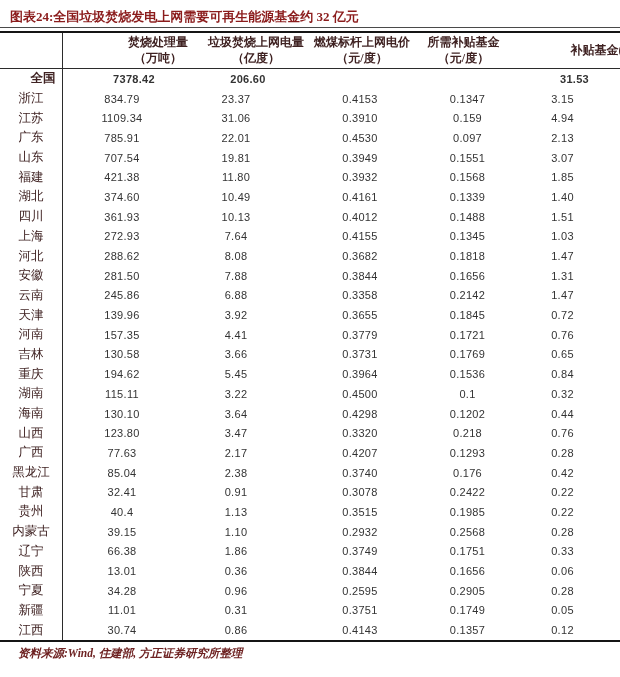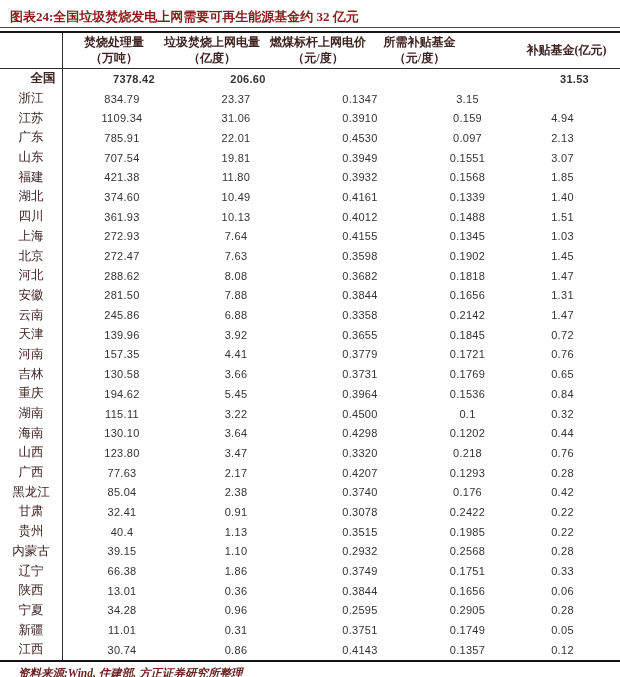--- a/index.html
+++ b/index.html
@@ -30,20 +30,21 @@
     position: absolute; top: 0; bottom: 0; left: 62px; width: 1px;
     background: var(--thin_border, #2b2b2b);
   }
   .thead, .trow {
     display: grid;
     grid-template-columns: 62px 120px 108px 140px 75px 115px;
   }
   .thead {
     height: 36px;
     border-bottom: 1px solid var(--thin_border, #2b2b2b);
+    padding-left: 44px;
   }
   .hcell {
     display: flex; flex-direction: column; justify-content: center; align-items: center;
     font-weight: bold; font-size: 12px; line-height: 1.3;
     color: var(--label_text, #3f2222);
     white-space: nowrap;
   }
   .hcell:nth-child(2) { transform: translateX(-8px); }
   .hcell:nth-child(3) { transform: translateX(-24px); }
   .hcell:nth-child(4) { transform: translateX(-42px); }
@@ -114,20 +115,21 @@
           <div class="cell num">7378.42</div>
           <div class="cell num">206.60</div>
           <div class="cell num"></div>
           <div class="cell num"></div>
           <div class="cell num">31.53</div>
         </div>
         <div class="trow">
           <div class="cell region">浙江</div>
           <div class="cell num">834.79</div>
           <div class="cell num">23.37</div>
+          <div class="cell num">0.4153</div>
           <div class="cell num">0.1347</div>
           <div class="cell num">3.15</div>
         </div>
         <div class="trow">
           <div class="cell region">江苏</div>
           <div class="cell num">1109.34</div>
           <div class="cell num">31.06</div>
           <div class="cell num">0.3910</div>
           <div class="cell num">0.159</div>
           <div class="cell num">4.94</div>
@@ -174,28 +176,20 @@
         </div>
         <div class="trow">
           <div class="cell region">上海</div>
           <div class="cell num">272.93</div>
           <div class="cell num">7.64</div>
           <div class="cell num">0.4155</div>
           <div class="cell num">0.1345</div>
           <div class="cell num">1.03</div>
         </div>
         <div class="trow">
-          <div class="cell region">北京</div>
-          <div class="cell num">272.47</div>
-          <div class="cell num">7.63</div>
-          <div class="cell num">0.3598</div>
-          <div class="cell num">0.1902</div>
-          <div class="cell num">1.45</div>
-        </div>
-        <div class="trow">
           <div class="cell region">河北</div>
           <div class="cell num">288.62</div>
           <div class="cell num">8.08</div>
           <div class="cell num">0.3682</div>
           <div class="cell num">0.1818</div>
           <div class="cell num">1.47</div>
         </div>
         <div class="trow">
           <div class="cell region">安徽</div>
           <div class="cell num">281.50</div>

